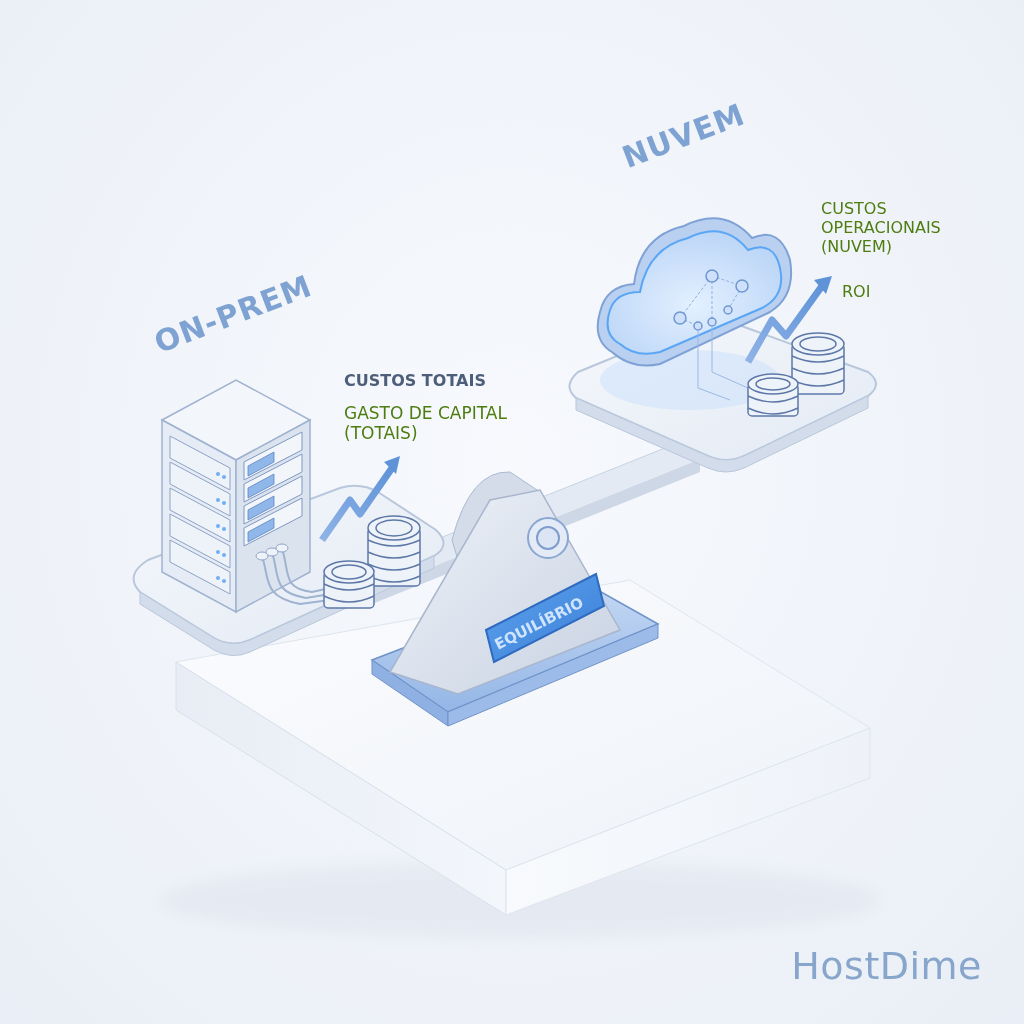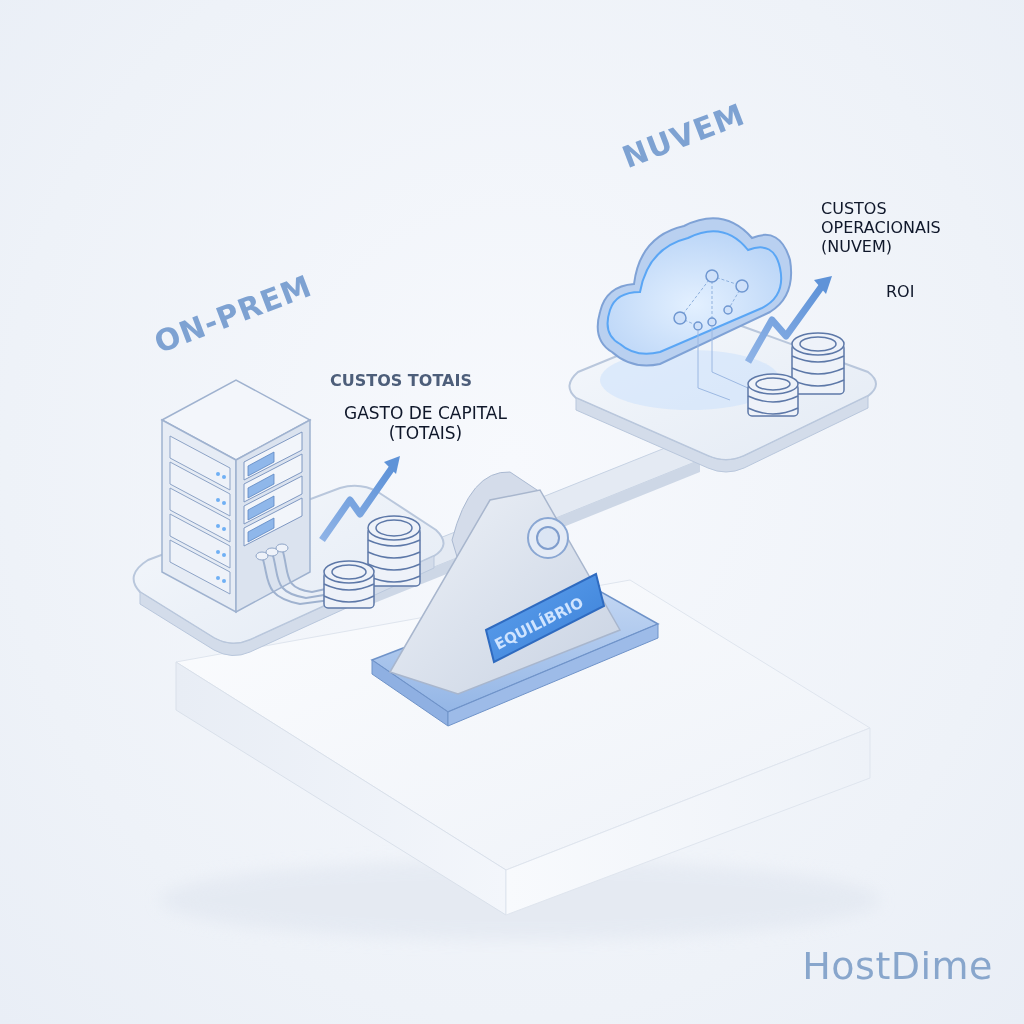--- a/index.html
+++ b/index.html
@@ -10,28 +10,28 @@
   }
   #scene { position:absolute; left:0; top:0; width:1024px; height:1024px; }
   .lbl { position:absolute; white-space:nowrap; }
   .big {
     font-family: "DejaVu Sans", sans-serif;
     font-weight: 600; color:#7ea2d2; font-size:30px; letter-spacing:1px;
     transform-origin: left bottom;
   }
   #lbl-nuvem { left:630px; top:140px; transform: rotate(-21deg); }
   #lbl-onprem { left:162px; top:325px; transform: rotate(-21deg); }
-  .note { color:#0f172a; font-size:17px; line-height:20px; font-family:"DejaVu Sans", sans-serif; }
+  .note { color:#4d7c0f; font-size:17px; line-height:20px; font-family:"DejaVu Sans", sans-serif; }
   .note-bold { color:#4d5e7a; font-weight:700; font-size:16px; font-family:"DejaVu Sans", sans-serif; }
-  #custos-totais { left:330px; top:371px; }
-  #capex { left:344px; top:403px;text-align:center; }
+  #custos-totais { left:344px; top:371px; }
+  #capex { left:344px; top:403px; }
   #opex { left:821px; top:199px; font-size:16px; line-height:19px; }
-  #roi { left:842px; top:282px; font-size:16px;margin-left:44px; }
+  #roi { left:842px; top:282px; font-size:16px; }
   #brand {
-    right:31px; bottom:36px; font-size:38px; color:#88a6cc; font-family:"DejaVu Sans", sans-serif;
+    right:42px; bottom:36px; font-size:38px; color:#88a6cc; font-family:"DejaVu Sans", sans-serif;
     letter-spacing:0.5px;
   }
   #equilibrio-text {
     font-family:"DejaVu Sans", sans-serif; font-weight:700; font-size:15px; fill:#cfe4ff;
   }
 </style>
 </head>
 <body>
 
 <svg id="scene" viewBox="0 0 1024 1024" xmlns="http://www.w3.org/2000/svg">

